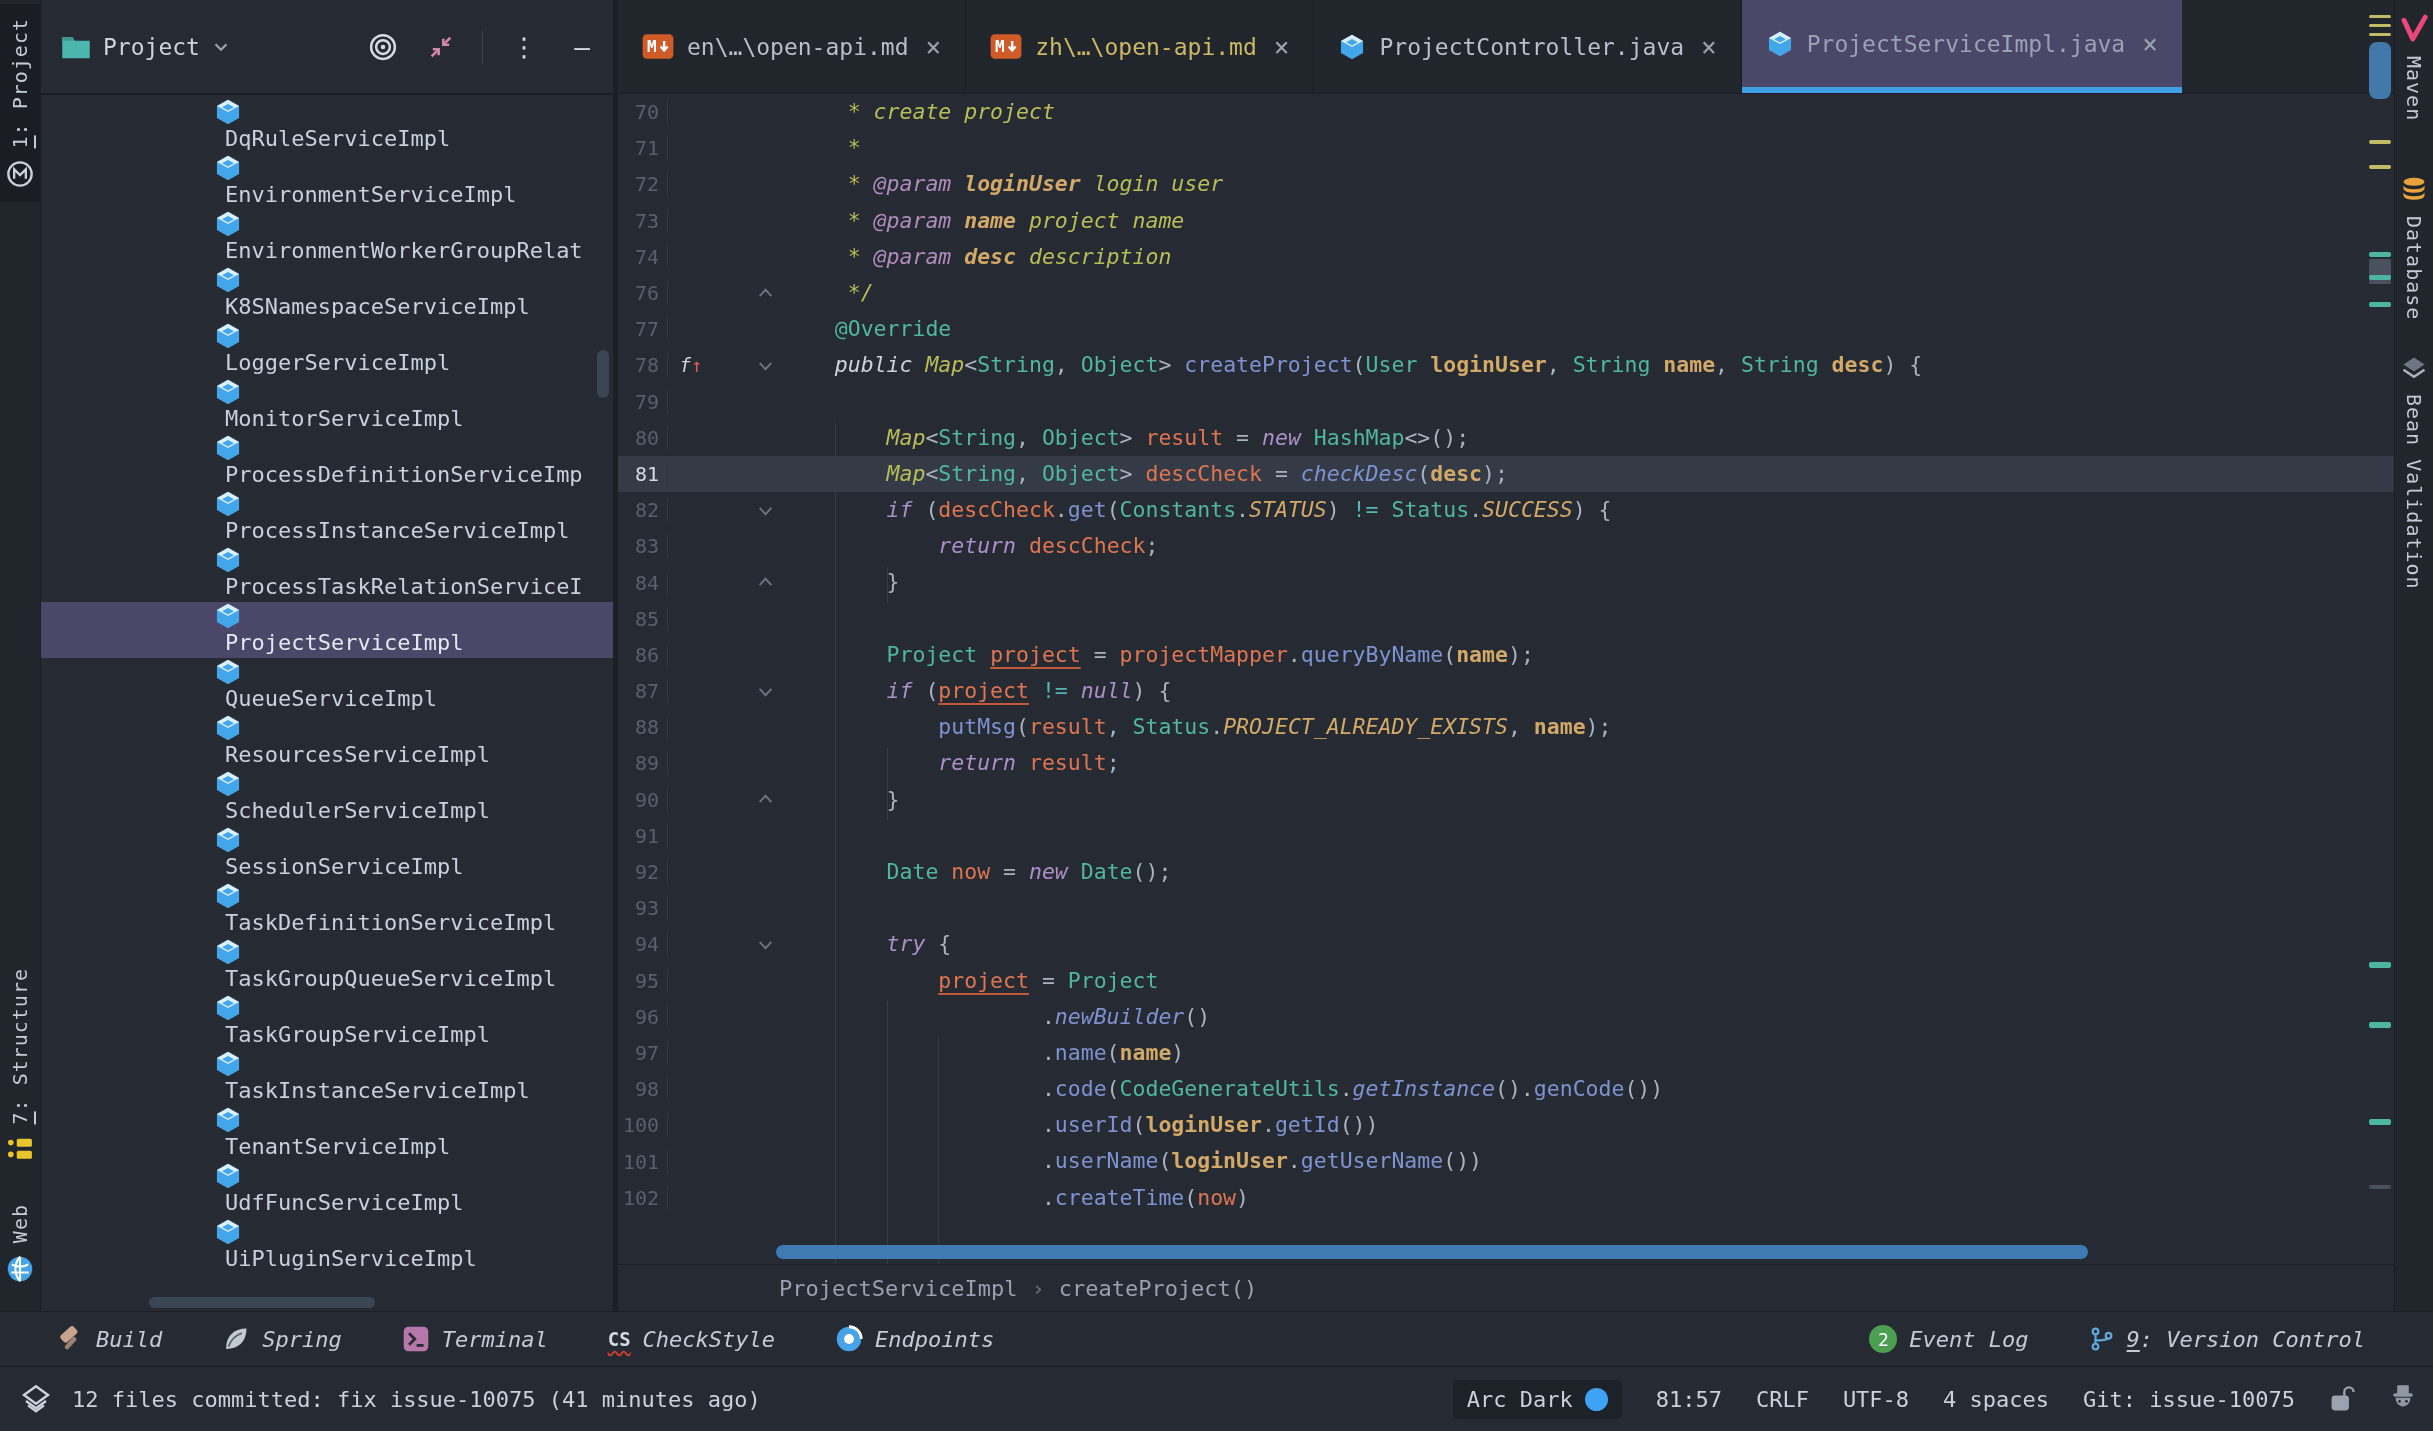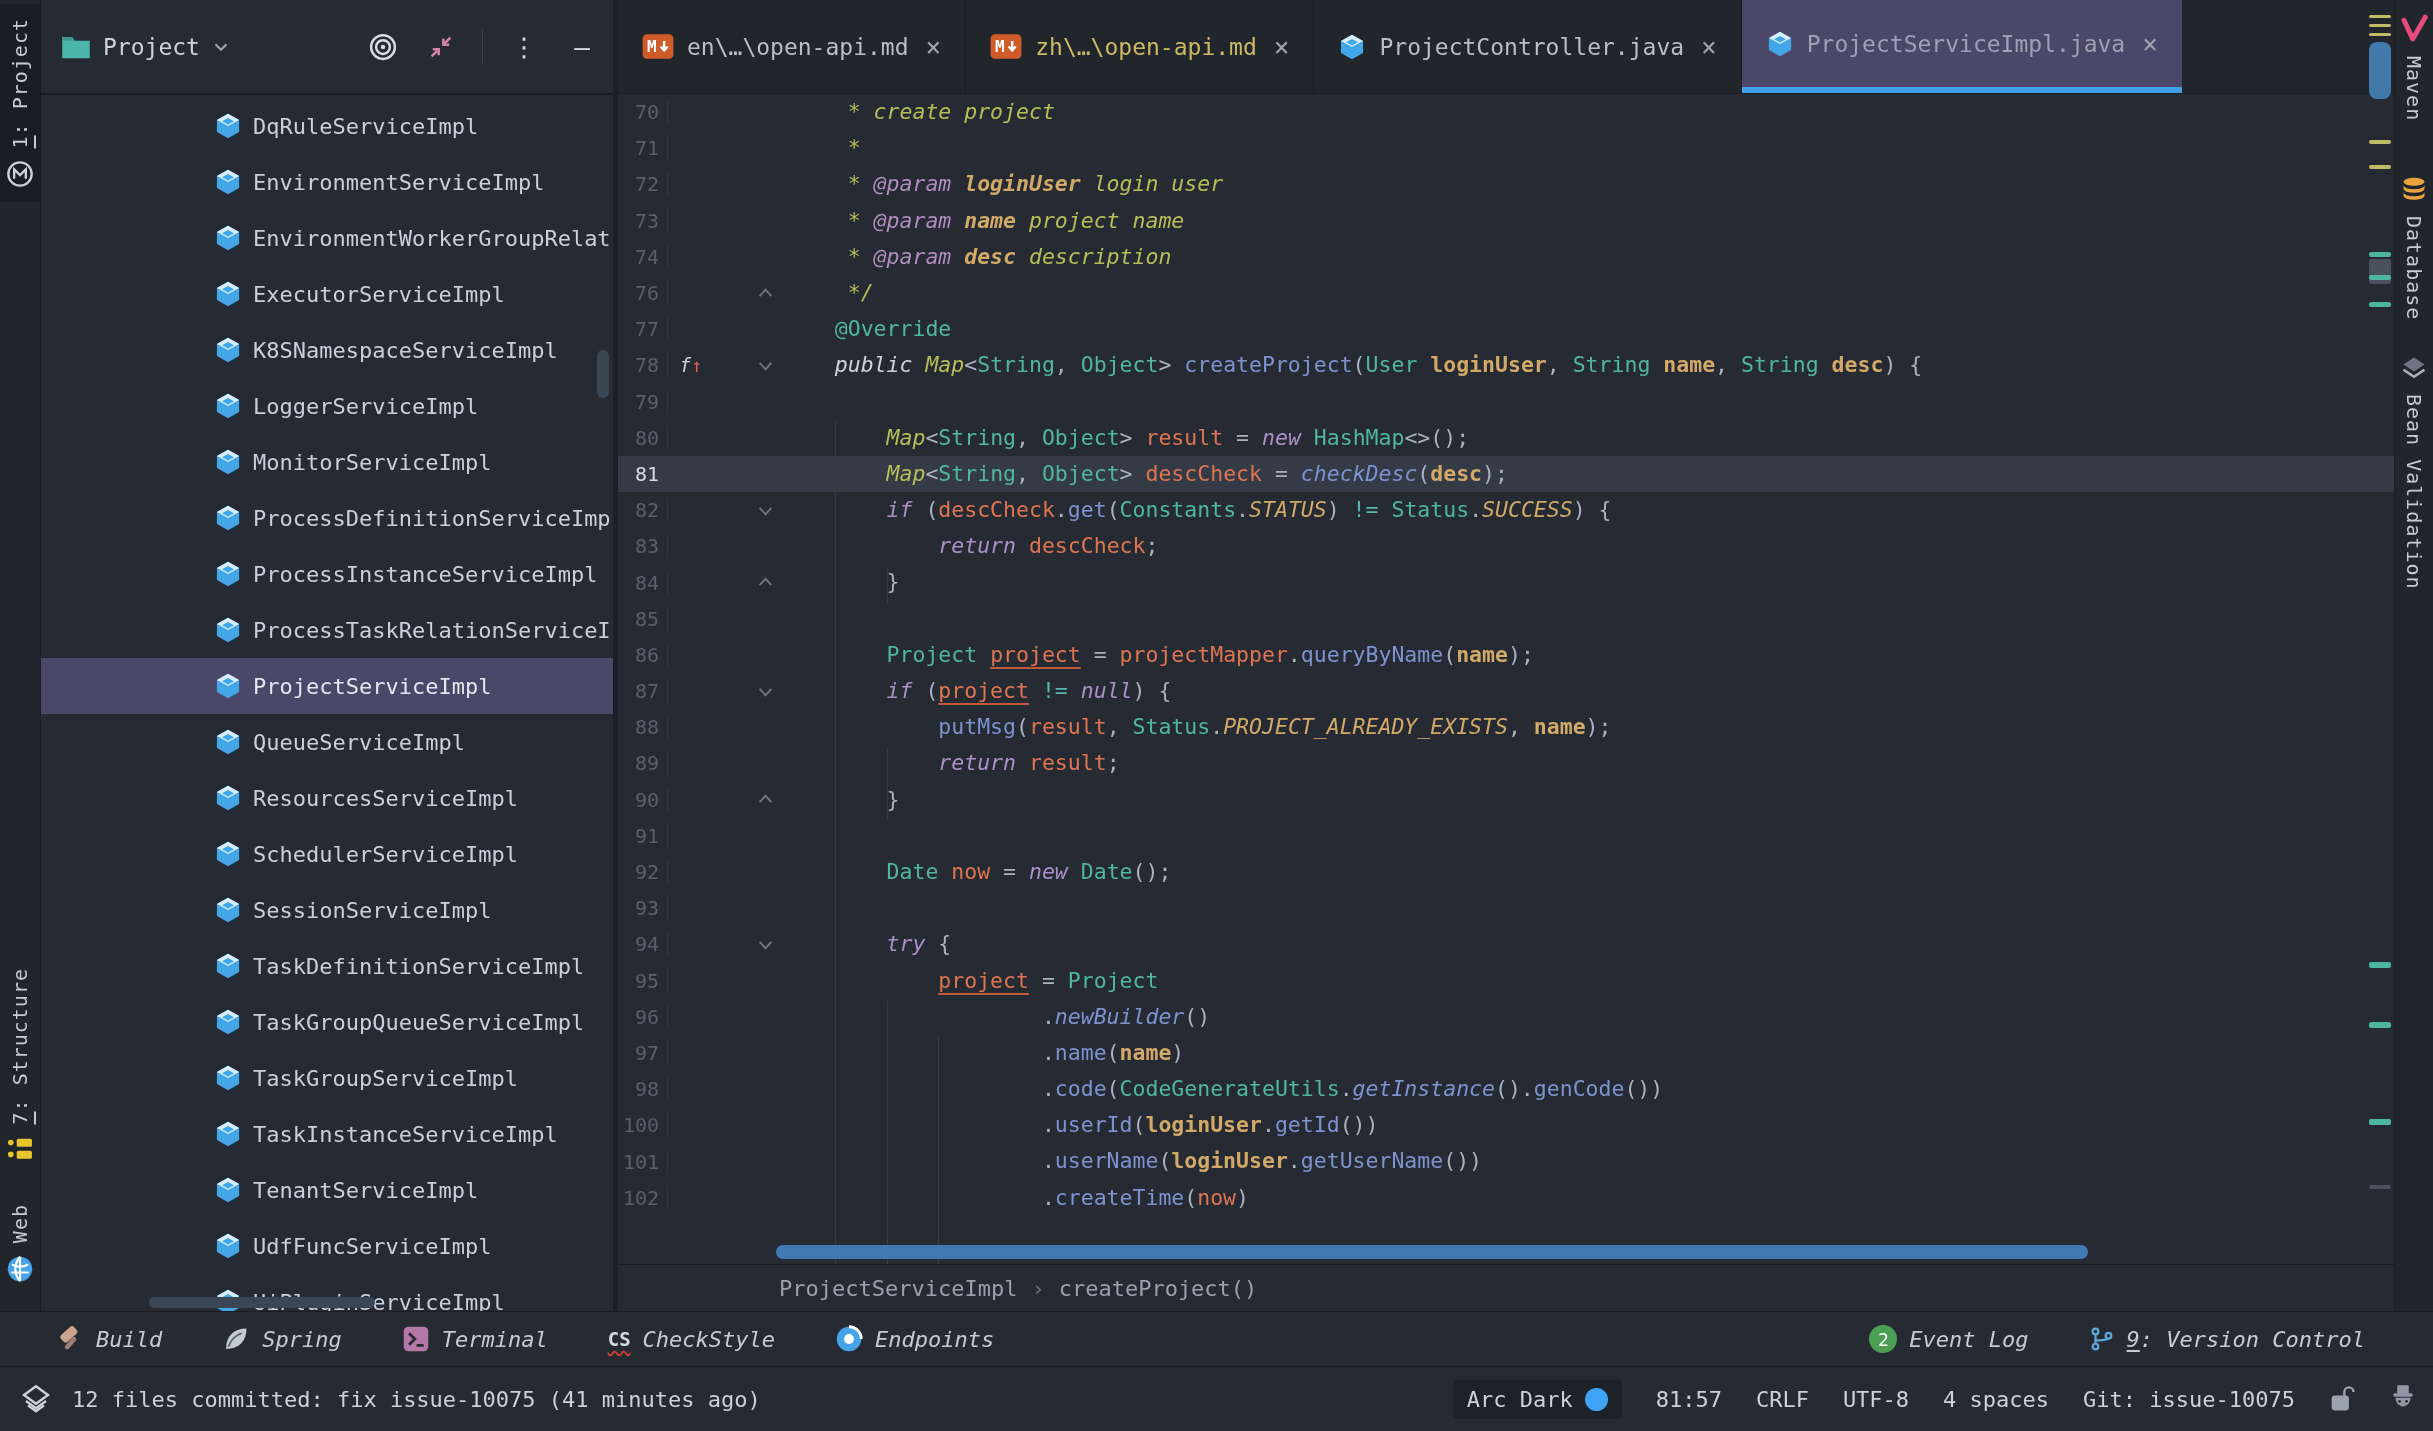--- a/index.html
+++ b/index.html
@@ -16,21 +16,21 @@
   
   .ppanel{width:572px;flex:none;display:flex;flex-direction:column;background:#262b33;border-right:5px solid #1b1f26;position:relative;}
   .phead{height:93px;flex:none;display:flex;align-items:center;padding:0 14px 0 20px;border-bottom:2px solid #1a1e24;}
   .phead .title{font-size:23px;color:#ccd3dd;margin:0 10px 0 12px;}
   .phead-right{margin-left:auto;display:flex;align-items:center;gap:24px;}
   .hbtn{display:flex;align-items:center;justify-content:center;width:34px;height:34px;cursor:pointer;border-radius:4px;}
   .vsep{width:1px;height:34px;background:#3a4150;}
   .kebab{font-size:26px;color:#d6dce4;line-height:1;}
   .minus{font-size:26px;color:#d6dce4;line-height:1;}
   .tree{position:relative;flex:1;overflow:hidden;padding-top:3px;}
-  .trow{height:56px;display:flex;align-items:center;padding-left:173px;white-space:nowrap;cursor:pointer;}
+  .trow{height:56px;display:flex;align-items:flex-start;padding-left:173px;white-space:nowrap;cursor:pointer;flex-direction:column;}
   .trow .lbl{font-size:22px;color:#c7d0dd;margin-left:11px;overflow:hidden;}
   .trow.sel{background:#4a4769;}
   .trow.sel .lbl{color:#e2e7f0;}
   .tree-vscroll{position:absolute;right:4px;top:255px;width:12px;height:48px;border-radius:6px;background:#3b4654;}
   .tree-hscroll{position:absolute;left:108px;bottom:3px;width:226px;height:11px;border-radius:6px;background:#3b4654;}
   
   .ecol{flex:1;min-width:0;display:flex;flex-direction:column;position:relative;background:#262b33;}
   .tabbar{height:93px;flex:none;background:#21252c;display:flex;align-items:stretch;border-bottom:1px solid #1a1e24;}
   .tab{display:flex;align-items:center;padding:0 24px;gap:13px;border-right:1px solid #1a1e24;cursor:pointer;box-sizing:border-box;}
   .tab .tlbl{font-size:23px;color:#b6bfcb;white-space:nowrap;}
@@ -204,30 +204,20 @@
             <span class="lbl">EnvironmentWorkerGroupRelat</span>
           </div>
           <div class="trow">
             <span>
               <svg width="28" height="28" viewBox="0 0 24 24">
                 <polygon points="12,1.5 21.5,6.8 21.5,17.2 12,22.5 2.5,17.2 2.5,6.8" fill="#42a6e8"></polygon>
                 <polygon points="12,1.5 21.5,6.8 12,12.1 2.5,6.8" fill="#d8edfb"></polygon>
                 <polygon points="12,5.2 17,8 12,10.8 7,8" fill="#42a6e8"></polygon>
               </svg>
             </span>
-            <span class="lbl">ExecutorServiceImpl</span>
-          </div>
-          <div class="trow">
-            <span>
-              <svg width="28" height="28" viewBox="0 0 24 24">
-                <polygon points="12,1.5 21.5,6.8 21.5,17.2 12,22.5 2.5,17.2 2.5,6.8" fill="#42a6e8"></polygon>
-                <polygon points="12,1.5 21.5,6.8 12,12.1 2.5,6.8" fill="#d8edfb"></polygon>
-                <polygon points="12,5.2 17,8 12,10.8 7,8" fill="#42a6e8"></polygon>
-              </svg>
-            </span>
             <span class="lbl">K8SNamespaceServiceImpl</span>
           </div>
           <div class="trow">
             <span>
               <svg width="28" height="28" viewBox="0 0 24 24">
                 <polygon points="12,1.5 21.5,6.8 21.5,17.2 12,22.5 2.5,17.2 2.5,6.8" fill="#42a6e8"></polygon>
                 <polygon points="12,1.5 21.5,6.8 12,12.1 2.5,6.8" fill="#d8edfb"></polygon>
                 <polygon points="12,5.2 17,8 12,10.8 7,8" fill="#42a6e8"></polygon>
               </svg>
             </span>

